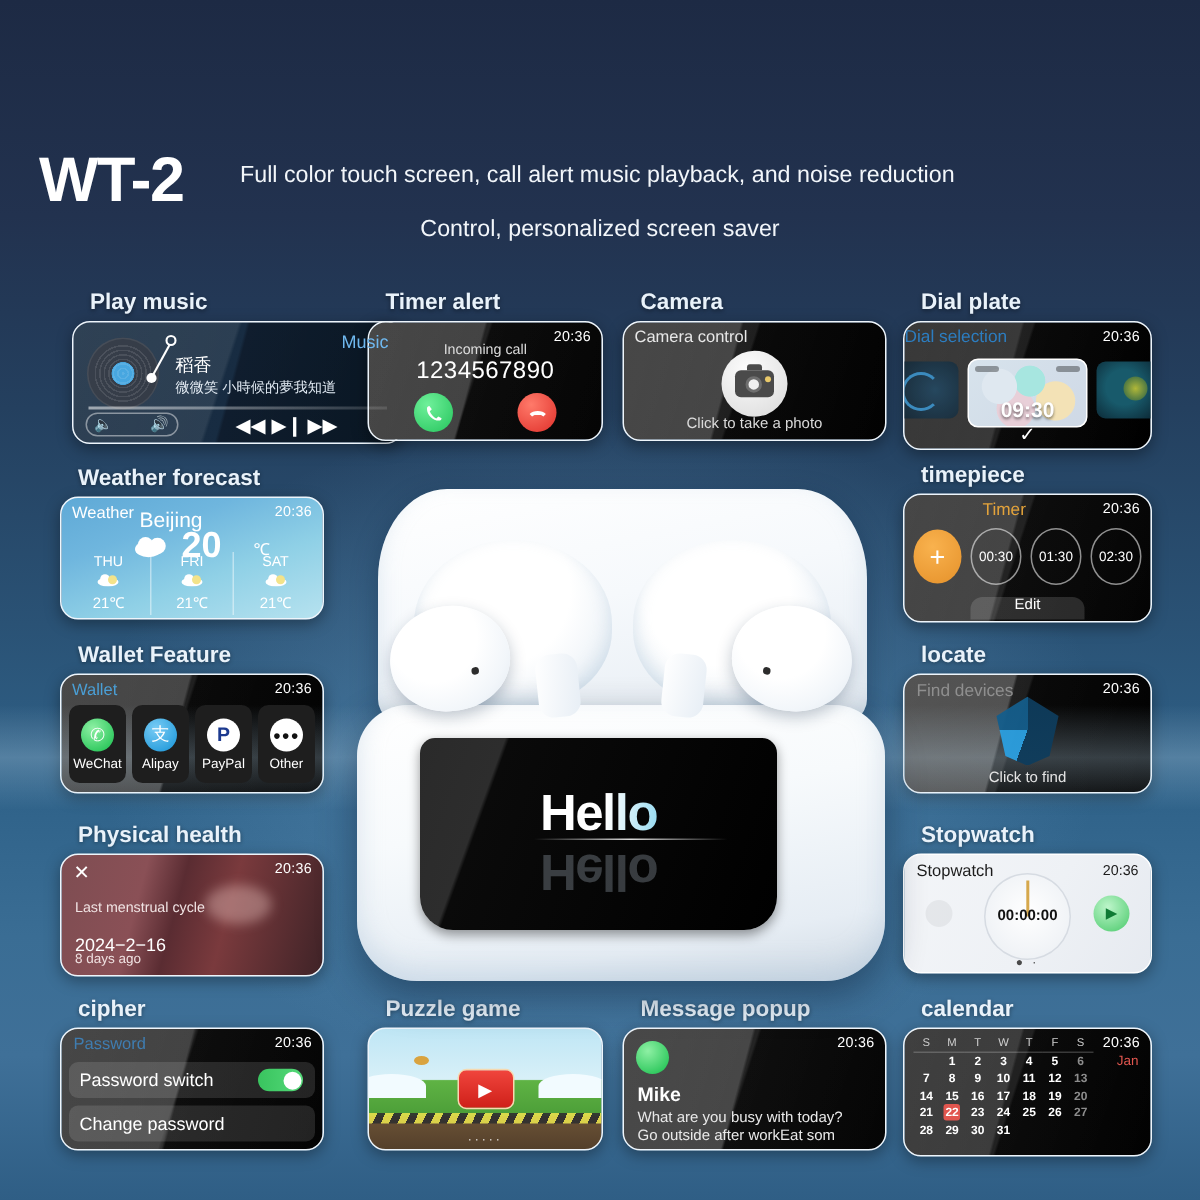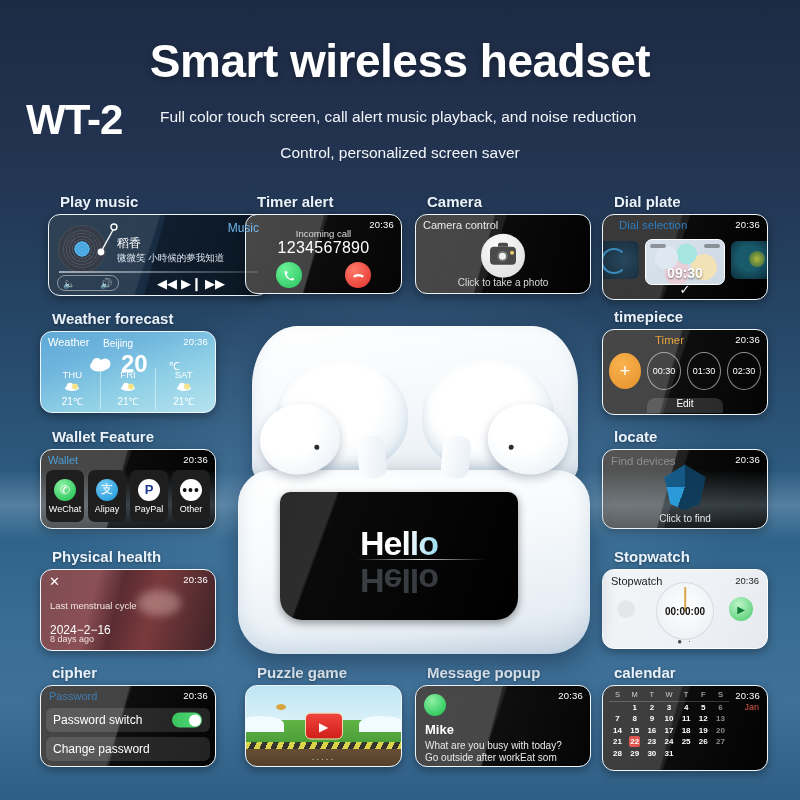--- a/index.html
+++ b/index.html
@@ -169,21 +169,21 @@
     background: #f0f0f0; border: 2px solid #6e6e6e; box-sizing: border-box;
   }
   .cam-flash { position: absolute; right: 2.5px; top: 4px; width: 4px; height: 4px; border-radius: 50%; background: #e9c96a; }
   .cam-hint { position: absolute; left: 0; right: 0; bottom: 5px; text-align: center; color: #dadada; font-size: 10px; z-index: 7; }
 
   
   #card-dial .screen {
     width: 164px; height: 84px;
     background: linear-gradient(105deg, #1c1c1c 0%, #222222 42%, #070707 43%, #000000 100%);
   }
-  .dial-title { position: absolute; left: 16px; top: 4px; color: #2c7dc0; font-size: 11.5px; z-index: 7; }
+  .dial-title { position: absolute; left: 0; top: 4px; color: #2c7dc0; font-size: 11.5px; z-index: 7; }
   .dial-row { position: absolute; left: 0; right: 0; top: 24px; height: 42px; z-index: 7; }
   .dial-side {
     position: absolute; width: 52px; height: 38px; border-radius: 6px; overflow: hidden; top: 2px;
     opacity: 0.85;
   }
   .dial-side.left { left: -16px; background: radial-gradient(circle at 70% 50%, #244b66, #0d1a24); }
   .dial-side.right { right: -16px; background: radial-gradient(circle at 35% 45%, #1d6a7e 0 30%, #0d2b3a 75%); }
   .dial-side.left::after {
     content: ""; position: absolute; left: 14px; top: 7px; width: 22px; height: 22px;
     border-radius: 50%; border: 2px solid #3d9ad6; border-right-color: transparent;
@@ -212,21 +212,21 @@
   }
   .dial-center .dbar i { display: block; width: 16px; height: 4px; background: rgba(0,0,0,0.35); border-radius: 2px; }
   .dial-check { position: absolute; left: 0; right: 0; bottom: 2px; text-align: center; color: #ffffff; font-size: 13px; z-index: 8; }
 
   
   #card-weather .screen {
     width: 174px; height: 80px;
     background: linear-gradient(160deg, #5fa9d6 0%, #6fb6de 30%, #8fd0e6 62%, #b6e2ef 100%);
   }
   .w-label { position: absolute; left: 7px; top: 4px; color: #ffffff; font-size: 11px; z-index: 7; }
-  .w-city { position: absolute; left: 62px; top: 6px; color: #ffffff; font-size: 10px; z-index: 7; }
+  .w-city { position: absolute; left: 52px; top: 6px; color: #ffffff; font-size: 14px; z-index: 7; }
   .w-temp { position: absolute; left: 80px; top: 18px; color: #ffffff; font-size: 24px; font-weight: bold; z-index: 7; }
   .w-unit { position: absolute; left: 128px; top: 26px; color: #ffffff; font-size: 11px; z-index: 7; }
   .w-cloud {
     position: absolute; left: 48px; top: 24px; width: 28px; height: 16px; z-index: 7;
   }
   .w-days { position: absolute; left: 4px; right: 4px; bottom: 2px; height: 42px; display: flex; z-index: 7; }
   .w-day { flex: 1; text-align: center; color: #ffffff; position: relative; }
   .w-day + .w-day { border-left: 1px solid rgba(255,255,255,0.45); }
   .w-day .dn { font-size: 9.5px; margin-top: 1px; }
   .w-day .dv { font-size: 10px; margin-top: 14px; }
@@ -466,21 +466,20 @@
     position: absolute; left: 32%; right: 14%; top: 52%; height: 1.5px;
     background: linear-gradient(90deg, rgba(255,255,255,0), rgba(255,255,255,0.85), rgba(255,255,255,0));
   }
 </style>
 </head>
 <body>
 
 <div id="page">
 
   <div class="header">
-    <div class="title">Smart wireless headset</div>
     <div class="model">WT-2</div>
     <div class="sub1">Full color touch screen, call alert music playback, and noise reduction</div>
     <div class="sub2">Control, personalized screen saver</div>
   </div>
 
   <div id="product">
     <div class="case-lid">
       <div class="lid-cup l"></div>
       <div class="lid-cup r"></div>
     </div>

